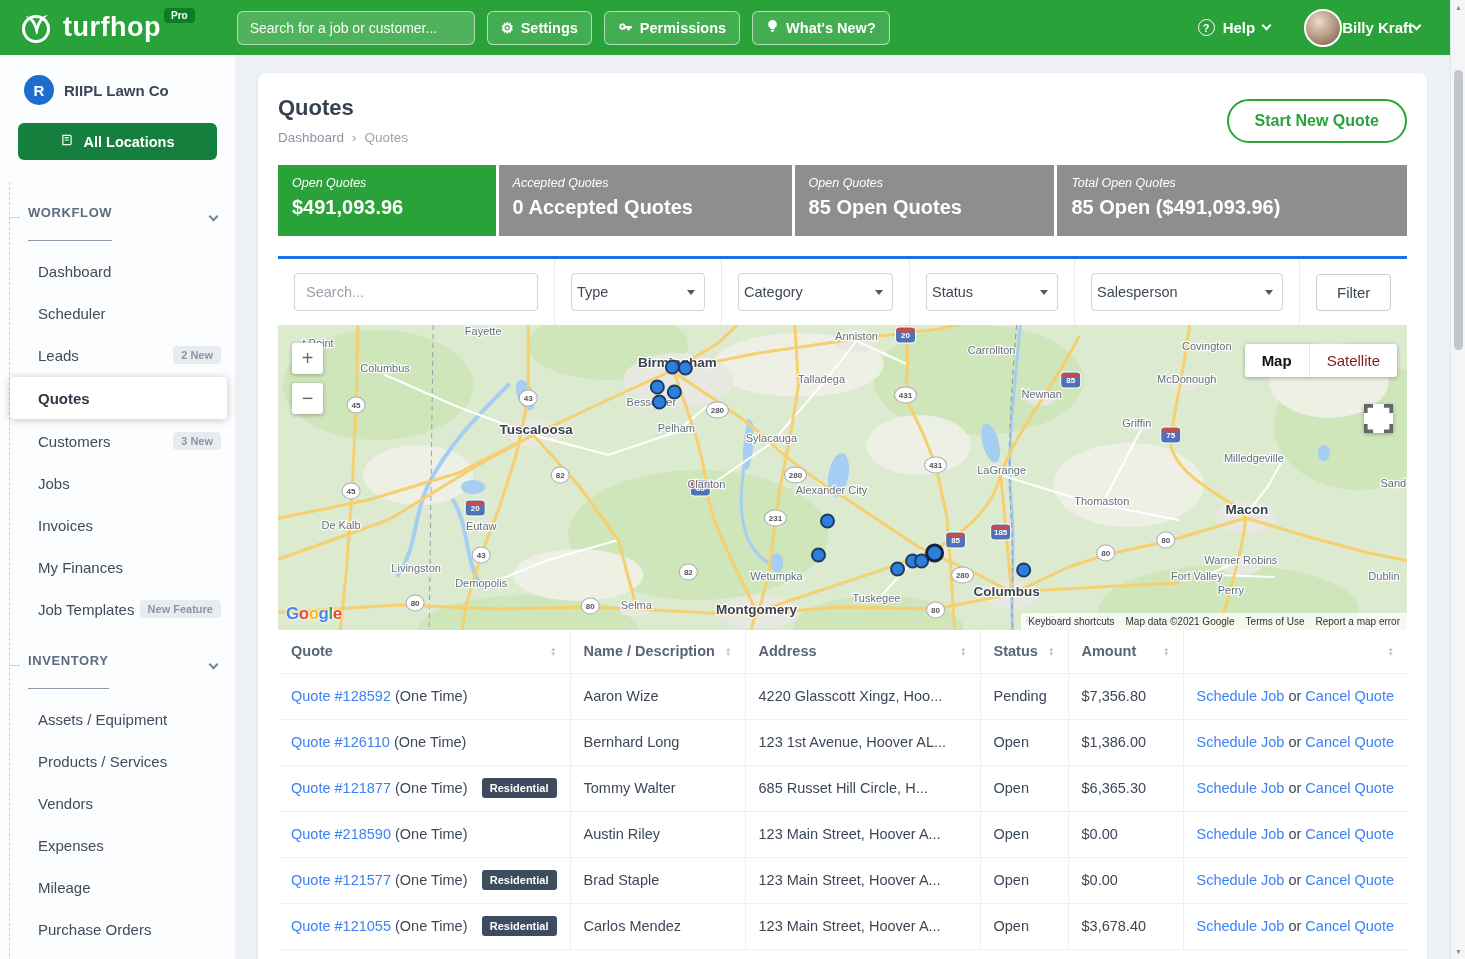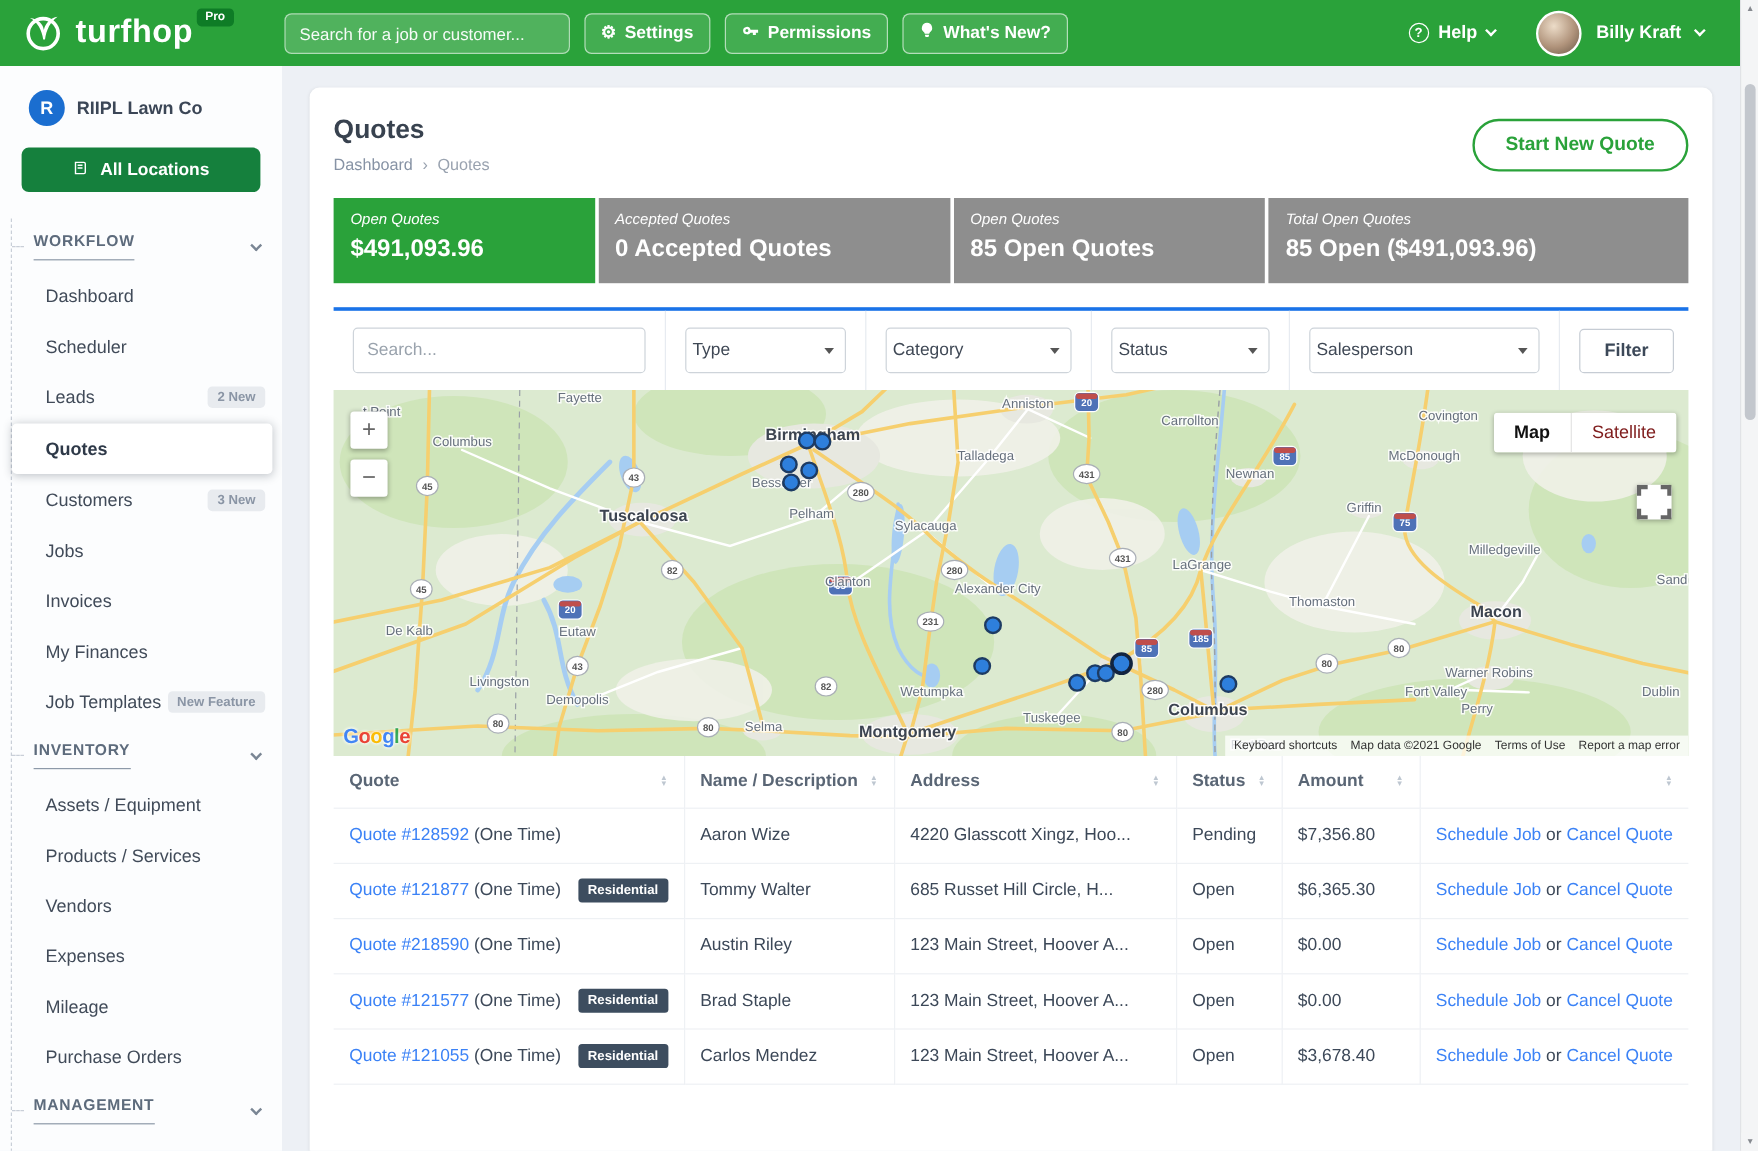--- a/index.html
+++ b/index.html
@@ -11,38 +11,38 @@
   .brand { display:flex; align-items:flex-start; color:#fff; }
   .brand-text { font-size:27px; font-weight:bold; color:#fff; letter-spacing:.5px; margin-left:7px; line-height:44px; }
   .pro-badge { background:#0e7c26; color:#fff; font-size:10px; font-weight:bold; padding:2px 7px; border-radius:4px; margin-left:3px; margin-top:3px; }
   .top-search { margin-left:42px; width:238px; height:34px; background:rgba(255,255,255,.18); border:1px solid rgba(255,255,255,.55); border-radius:6px; color:#fff; padding:0 12px; font-size:14px; outline:none; }
   .top-search::placeholder { color:rgba(255,255,255,.95); }
   .top-btn { margin-left:12px; height:34px; background:rgba(255,255,255,.12); border:1px solid rgba(255,255,255,.6); border-radius:6px; color:#fff; font-weight:bold; font-size:14.5px; display:flex; align-items:center; gap:7px; padding:0 13px; cursor:pointer; }
   .top-right { margin-left:auto; display:flex; align-items:center; gap:34px; }
   .help-wrap { display:flex; align-items:center; gap:8px; color:#fff; font-size:15px; font-weight:bold; cursor:pointer; }
   .q-circle { width:17px; height:17px; border:1.5px solid #fff; border-radius:50%; display:flex; align-items:center; justify-content:center; font-size:11px; font-weight:bold; }
   .chev { width:7px; height:7px; border-right:2px solid currentColor; border-bottom:2px solid currentColor; transform:rotate(45deg); margin-top:-4px; display:inline-block; }
-  .user-wrap { display:flex; align-items:center; gap:12px; color:#fff; font-size:15px; font-weight:bold; cursor:pointer; }
+  .user-wrap { display:flex; align-items:center; gap:0; color:#fff; font-size:15px; font-weight:bold; cursor:pointer; }
   .avatar { width:38px; height:38px; border-radius:50%; border:2px solid #fff; background:radial-gradient(circle at 38% 32%, #ecdcc8, #b0937b 55%, #6f5d4c 95%); }
 
   
   .vscroll { position:absolute; top:0; right:0; width:15px; height:959px; background:#f4f5f6; border-left:1px solid #e1e3e6; z-index:20; }
   .vs-arrow { position:absolute; left:0; width:15px; height:15px; display:flex; align-items:center; justify-content:center; font-size:7px; color:#85898f; background:#f4f5f6; }
   .vs-thumb { position:absolute; left:3px; width:9px; top:70px; height:280px; background:#c3c7cd; border-radius:5px; cursor:grab; }
 
   
   .sidebar { position:absolute; top:55px; left:0; width:235px; bottom:0; background:#fcfdfe; overflow:hidden; }
   .company { display:flex; align-items:center; gap:10px; padding:20px 20px 6px 24px; }
   .company-logo { width:30px; height:30px; border-radius:50%; background:#1b6ed0; color:#fff; font-weight:bold; font-size:15px; display:flex; align-items:center; justify-content:center; }
   .company-name { color:#3b4656; font-size:15px; font-weight:bold; }
   .all-loc { margin:12px 18px 6px 18px; width:calc(100% - 36px); height:37px; background:#15803d; color:#fff; border:none; border-radius:6px; font-size:14.5px; font-weight:bold; display:flex; align-items:center; justify-content:center; gap:9px; cursor:pointer; }
   .nav-tree { margin:22px 0 0 9px; border-left:1px dashed #c9cfd8; }
   .sec-head { display:flex; align-items:center; color:#5d6b7c; font-size:13px; font-weight:bold; letter-spacing:.6px; padding:11px 18px 9px 0; cursor:pointer; }
   .sec-head::before { content:""; width:10px; border-top:1px dashed #c9cfd8; margin-right:8px; }
-  .sec-label { border-bottom:1px solid #8d99a8; padding-bottom:8px; text-transform:uppercase; }
+  .sec-label { border-bottom:1px solid #8d99a8; padding-bottom:20px; text-transform:uppercase;margin-top:12px; }
   .sec-head .chev { margin-left:auto; color:#7a8694; margin-top:-2px; }
   .nav-item { height:42px; display:flex; align-items:center; justify-content:space-between; padding:0 14px 0 28px; font-size:15px; color:#414b59; cursor:pointer; }
   .nav-item.active { background:#fff; box-shadow:0 1px 8px rgba(40,50,65,.28); border-radius:4px; margin:1px 8px 1px 0; padding-left:28px; font-weight:bold; color:#2e3948; }
   .pill { background:#e8ebef; color:#8a95a5; font-size:11px; font-weight:bold; padding:3px 8px; border-radius:4px; white-space:nowrap; }
   .pill:empty { display:none; }
 
   
   .content { position:absolute; top:55px; left:235px; right:15px; bottom:0; background:#edf0f5; overflow:hidden; }
   .card { margin:18px 23px 0 23px; background:#fff; border-radius:8px; box-shadow:0 1px 3px rgba(0,0,0,.08); padding:22px 20px 0 20px; height:940px; }
   .page-head { display:flex; justify-content:space-between; align-items:flex-start; }
@@ -60,21 +60,21 @@
 
   .panel { margin-top:20px; border-top:3px solid #1a73e8; }
   .filterbar { display:flex; align-items:stretch; height:66px; }
   .fseg { display:flex; align-items:center; padding:0 16px; border-right:1px solid #e7ebf1; }
   .fseg:last-child { border-right:none; flex:1; justify-content:center; }
   .f-input { width:245px; height:38px; border:1px solid #ced4da; border-radius:4px; padding:0 11px; font-size:14.5px; color:#495057; outline:none; }
   .f-input::placeholder { color:#9aa3ad; }
   .f-select { position:relative; height:38px; border:1px solid #ced4da; border-radius:4px; display:flex; align-items:center; padding:0 26px 0 5px; font-size:14.5px; color:#3f4855; cursor:pointer; background:#fff; }
   .f-select .caret { position:absolute; right:9px; top:16px; width:0; height:0; border-left:4px solid transparent; border-right:4px solid transparent; border-top:5px solid #555; }
   .w-type { width:135px; } .w-cat { width:156px; } .w-status { width:133px; } .w-sales { width:193px; }
-  .btn-filter { border:1px solid #c6ccd4; background:#fff; color:#3c4858; border-radius:4px; padding:9px 20px; font-size:15px; cursor:pointer;font-weight:bold; }
+  .btn-filter { border:1px solid #c6ccd4; background:#fff; color:#3c4858; border-radius:4px; padding:9px 20px; font-size:15px; cursor:pointer; }
 
   
   .map { position:relative; height:305px; overflow:hidden; background:#dcead0; cursor:grab; }
   .map svg { display:block; width:100%; height:100%; }
   .city { font-size:11px; fill:#66707d; paint-order:stroke; stroke:rgba(255,255,255,.85); stroke-width:2.5px; font-family:"Liberation Sans",sans-serif; }
   .city.big { font-size:13.5px; fill:#3c4450; font-weight:bold; }
   .shield-num { font-size:8px; fill:#555; font-weight:bold; font-family:"Liberation Sans",sans-serif; }
   .shield-num.int { fill:#fff; }
   .qmarker { fill:#2e7fdc; stroke:#1d3b63; stroke-width:2; cursor:pointer; }
   .qmarker.big { stroke-width:3; stroke:#122440; }
@@ -592,20 +592,32 @@
               </td>
             <td>Aaron Wize</td>
             <td>4220 Glasscott Xingz, Hoo...</td>
             <td>Pending</td>
             <td>$7,356.80</td>
             <td><a>Schedule Job</a> <span class="or-txt">or</span> <a>Cancel Quote</a></td>
           </tr>
           <tr>
             <td>
                 <span class="q-cell">
+                  <span><a>Quote #126110</a><span class="qtype">(One Time)</span></span>
+                </span>
+              </td>
+            <td>Bernhard Long</td>
+            <td>123 1st Avenue, Hoover AL...</td>
+            <td>Open</td>
+            <td>$1,386.00</td>
+            <td><a>Schedule Job</a> <span class="or-txt">or</span> <a>Cancel Quote</a></td>
+          </tr>
+          <tr>
+            <td>
+                <span class="q-cell">
                   <span><a>Quote #121877</a><span class="qtype">(One Time)</span></span>
                   <span class="res-badge">Residential</span>
                 </span>
               </td>
             <td>Tommy Walter</td>
             <td>685 Russet Hill Circle, H...</td>
             <td>Open</td>
             <td>$6,365.30</td>
             <td><a>Schedule Job</a> <span class="or-txt">or</span> <a>Cancel Quote</a></td>
           </tr>

